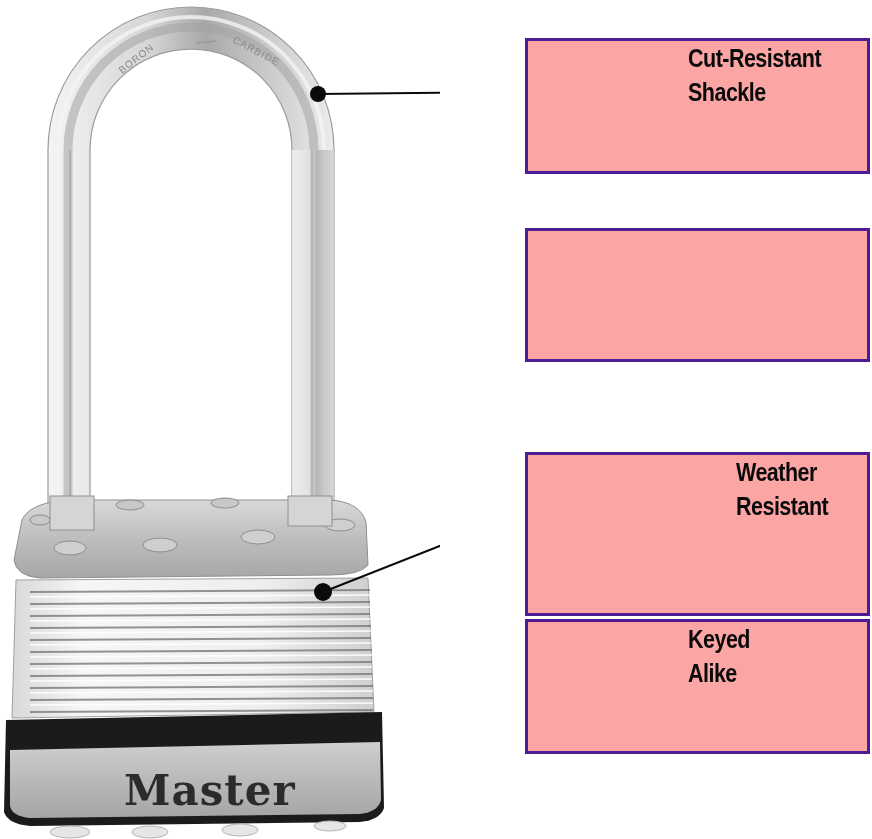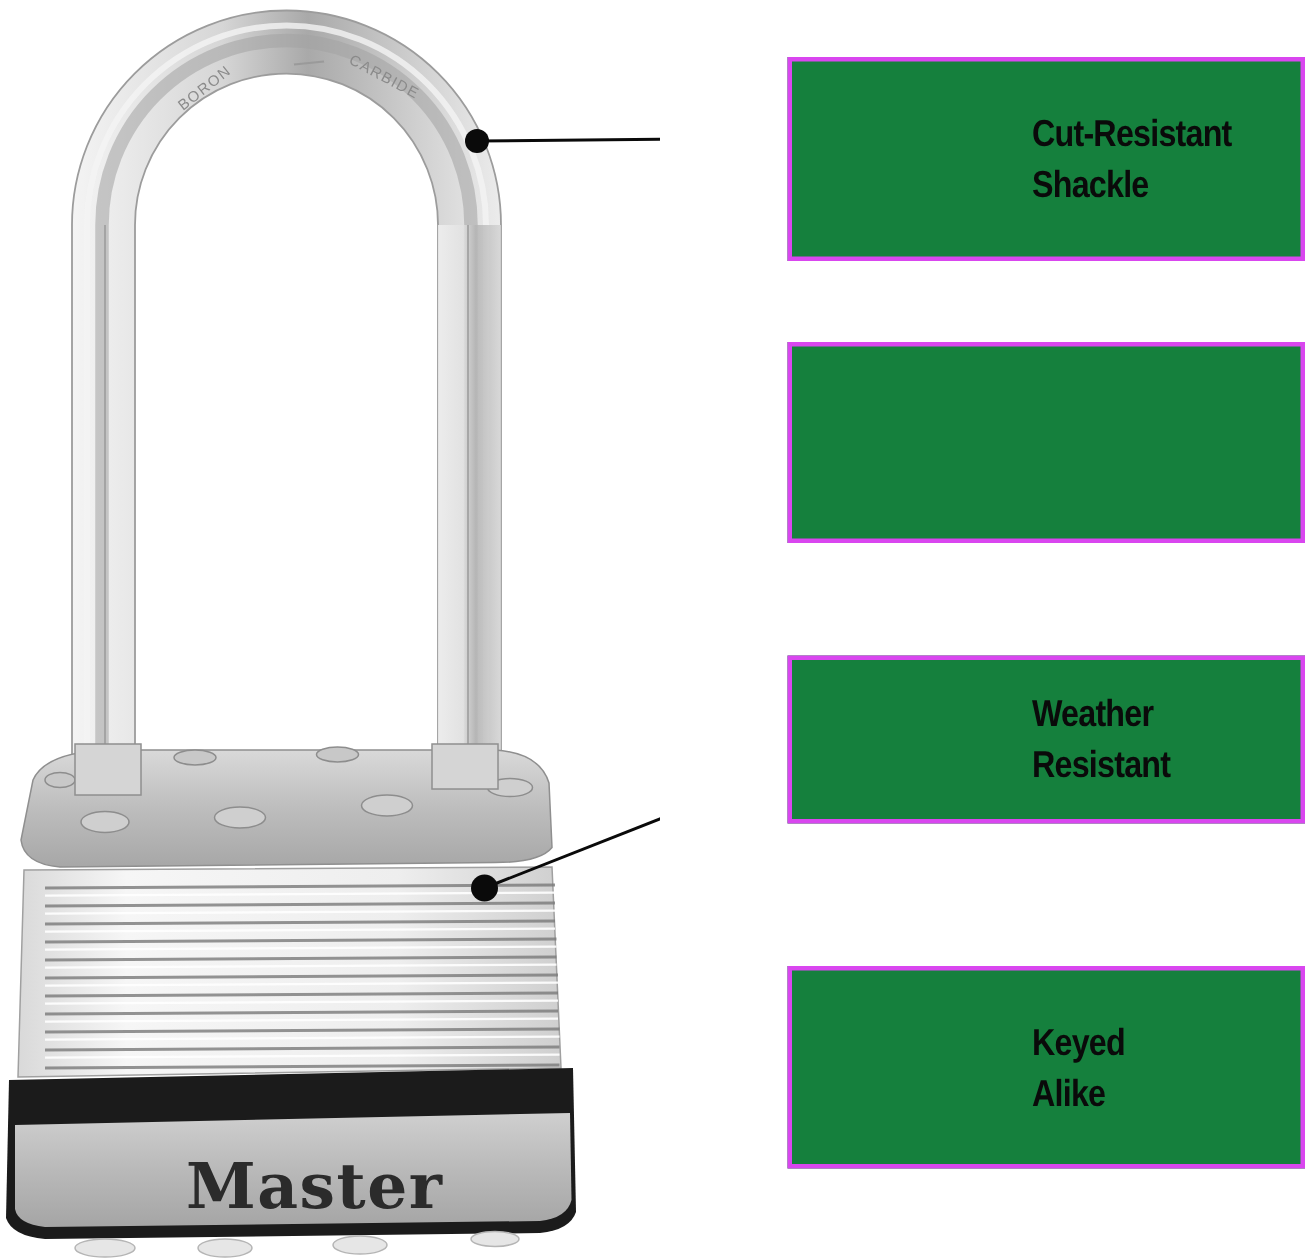--- a/index.html
+++ b/index.html
@@ -6,24 +6,24 @@
     html, body { width: 872px; height: 839px; background: #ffffff; overflow: hidden; }
     body { position: relative; font-family: "Liberation Sans", sans-serif; }
 
     .product-area { position: absolute; left: 0; top: 0; width: 440px; height: 839px; }
     .product-area svg { position: absolute; left: 0; top: 0; }
 
     .feature-box {
       position: absolute;
       left: 525px;
       width: 345px;
-      border: 3px solid #d946ef;
-      background: #15803d;
+      border: 3px solid #4c1d95;
+      background: #fca5a5;
       display: flex;
-      align-items: center;
+      align-items: flex-start;
     }
     .feature-icon-panel {
       width: 140px;
       flex: 0 0 140px;
       background: radial-gradient(ellipse at 60% 45%, #f6e21a 0%, #f2d80c 45%, #e6c400 100%);
       position: relative;
       overflow: hidden;
     }
     .feature-icon-panel svg { position: absolute; left: 0; top: 0; width: 100%; height: 100%; }
     .feature-text {
@@ -216,21 +216,21 @@
         <path d="M76 70 L82 80 L88 70 Z"></path>
         <path d="M92 70 L98 80 L104 70 Z"></path>
         <path d="M106 70 L112 78 L118 70 Z"></path>
       </g>
       <rect x="64" y="63" width="56" height="2.5" fill="#f2d80c"></rect>
       <text x="24" y="76" font-family="Liberation Sans, sans-serif" font-weight="bold" font-size="26" fill="#f2d80c">2x</text>
     </svg>
   </div>
 </div>
 
-<div class="feature-box" style="top:437px;height:112px;">
+<div class="feature-box" style="top:452px;height:164px;gap:48px;">
   <div class="feature-icon-panel">
     <svg viewBox="0 0 140 130">
       <g fill="#1a1a1a">
 
         <path d="M49 40 Q40 50 32 62 Q26 74 36 76 Q46 76 48 64 Z"></path>
         <path d="M88 22 Q76 30 68 42 Q62 54 72 56 Q84 56 86 44 Z"></path>
         <path d="M54 82 Q42 90 32 102 Q26 116 38 118 Q52 118 52 102 Z"></path>
       </g>
 
       <g stroke="#1a1a1a" stroke-width="4" stroke-linecap="round" fill="none">
@@ -245,21 +245,21 @@
         <polyline points="118,82 112,80 114,73"></polyline>
       </g>
     </svg>
   </div>
   <div class="feature-text">
     <div class="feature-line">Weather</div>
     <div class="feature-line">Resistant</div>
   </div>
 </div>
 
-<div class="feature-box" style="top:644px;height:135px;">
+<div class="feature-box" style="top:619px;height:135px;">
   <div class="feature-icon-panel">
     <svg viewBox="0 0 140 130">
       <g fill="#111111">
 
         <path d="M42 40 A12 12 0 0 1 66 40 L66 48 L60 48 L60 40 A6 6 0 0 0 48 40 L48 48 L42 48 Z"></path>
         <rect x="34" y="48" width="40" height="34" rx="2"></rect>
 
         <path d="M92 40 A12 12 0 0 1 116 40 L116 48 L110 48 L110 40 A6 6 0 0 0 98 40 L98 48 L92 48 Z"></path>
         <rect x="84" y="48" width="40" height="34" rx="2"></rect>
 

